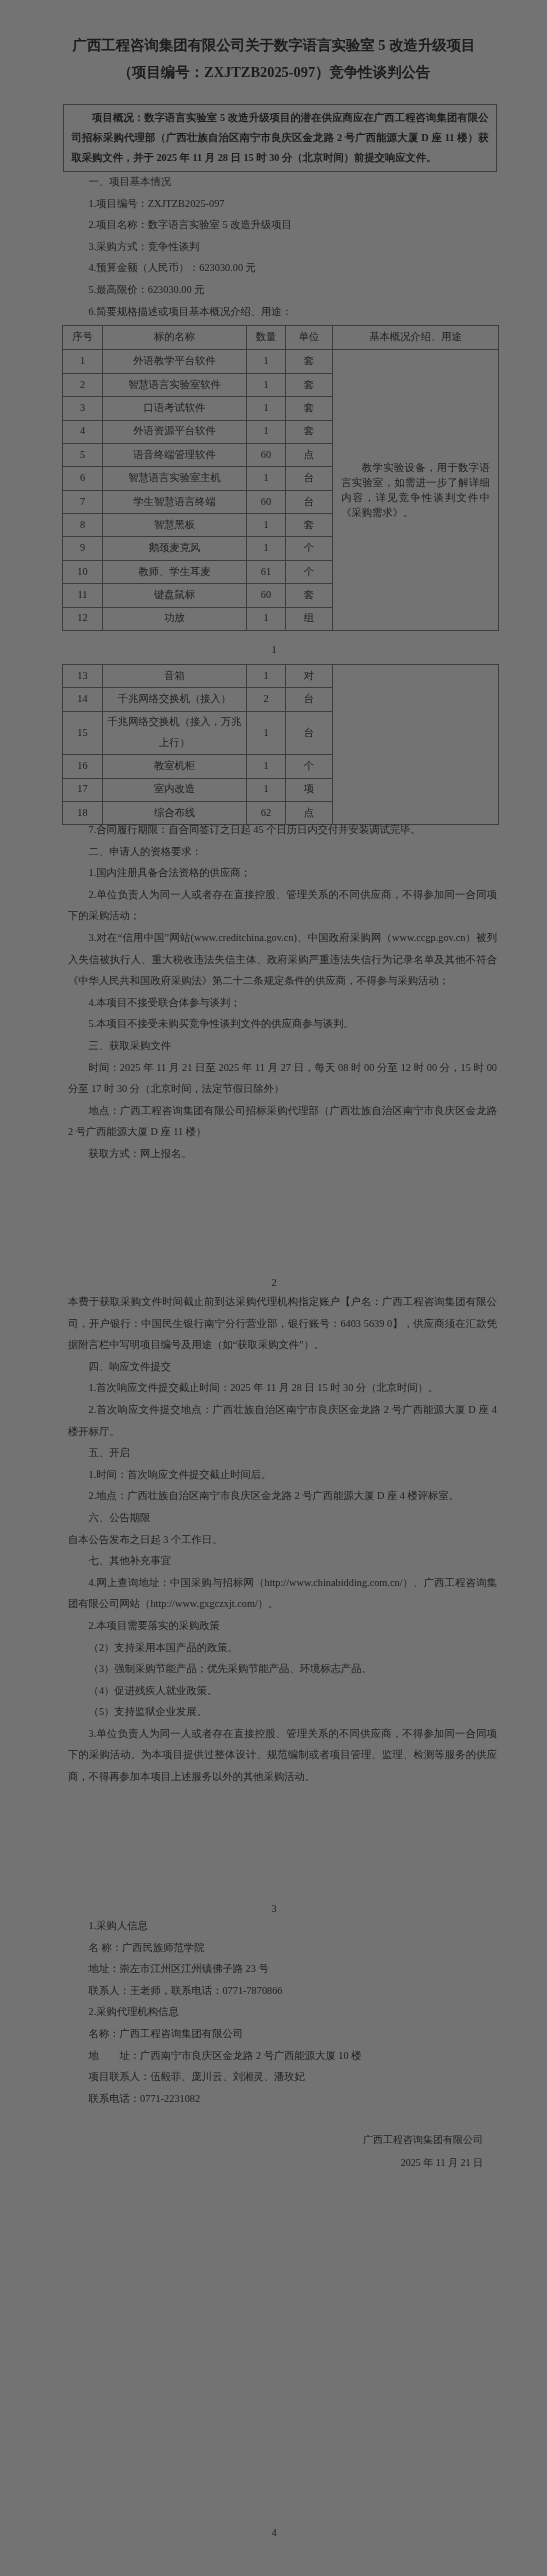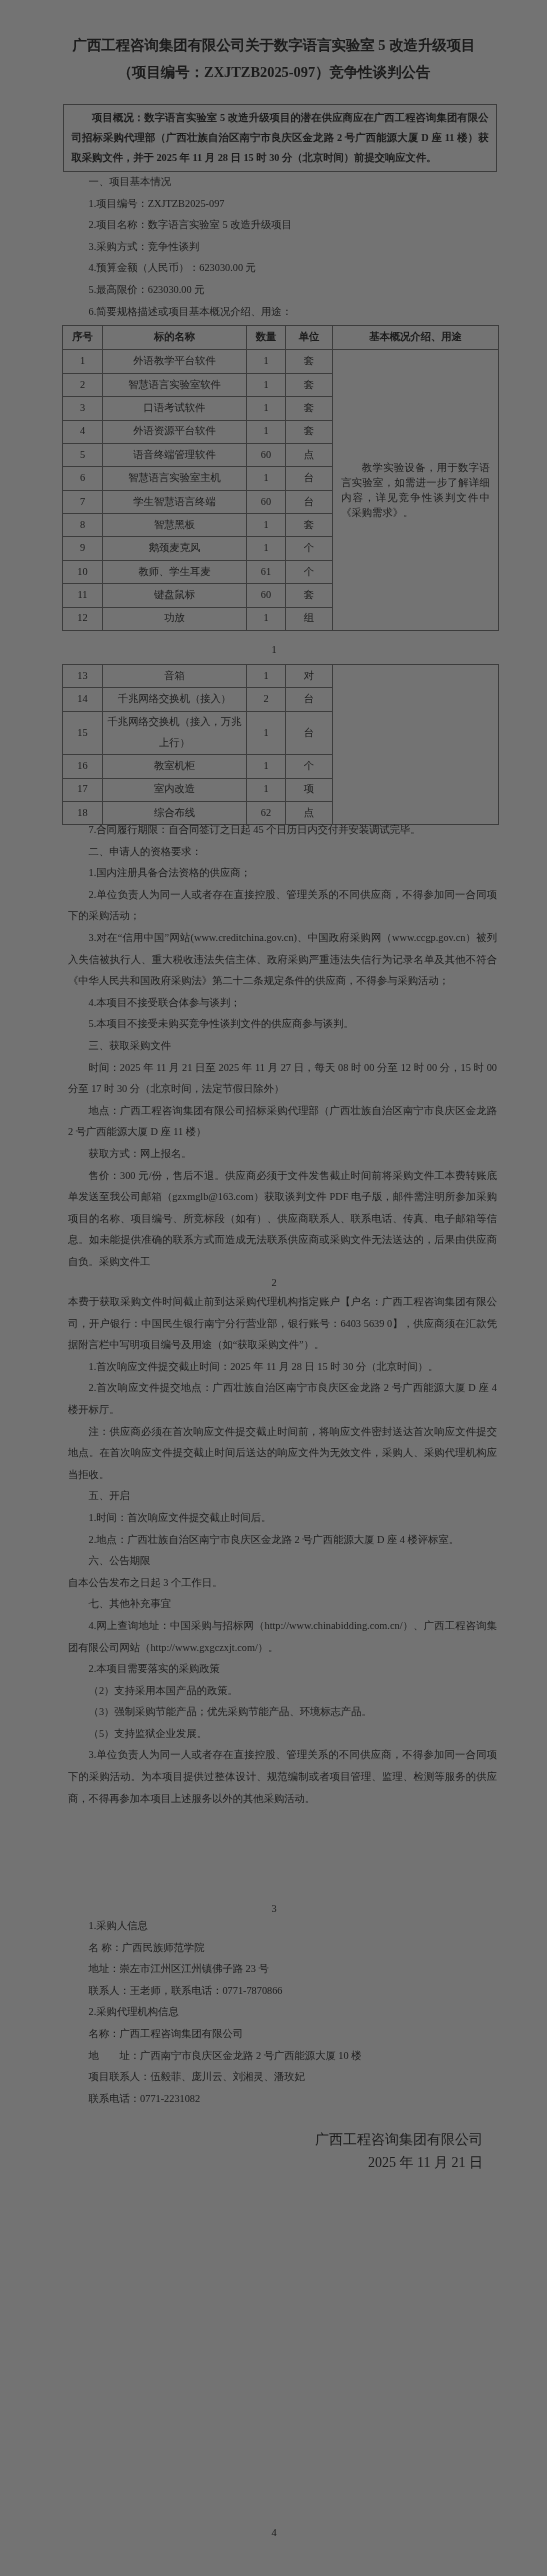--- a/index.html
+++ b/index.html
@@ -31,33 +31,33 @@
   .ind{text-indent:2em;}
   .tbl{
     position:absolute;left:62px;width:436px;
     border-collapse:collapse;table-layout:fixed;
     font-size:10.3px;border:1.4px solid #3c3c3c;
   }
   .tbl th,.tbl td{
     border:0.7px solid #3c3c3c;font-weight:normal;text-align:center;
     vertical-align:middle;padding:0.7px 2.7px;line-height:20.5px;
   }
-  .tbl th{height:22px;font-weight:bold;}
+  .tbl th{height:22px;}
   .tbl td{height:21px;}
   .tbl td.desc{
     text-align:justify;text-indent:2em;padding:2.7px 8.2px;line-height:15px;
     vertical-align:middle;
   }
   .pagenum{
     position:absolute;left:0;width:100%;text-align:center;
     font-size:10.3px;line-height:19px;
   }
   .signature{
     position:absolute;right:65px;top:2128px;
-    text-align:right;font-size:14px;line-height:23px;
+    text-align:right;font-size:10px;line-height:23px;
   }
   .signature p{margin:0;}
 </style>
 </head>
 <body>
 
 <div class="canvas">
 
   <div class="title-block">
     <div>广西工程咨询集团有限公司关于数字语言实验室 5 改造升级项目</div>
@@ -226,40 +226,40 @@
     <p class="ind">二、申请人的资格要求：</p>
     <p class="ind">1.国内注册具备合法资格的供应商；</p>
     <p class="ind">2.单位负责人为同一人或者存在直接控股、管理关系的不同供应商，不得参加同一合同项下的采购活动；</p>
     <p class="ind">3.对在“信用中国”网站(www.creditchina.gov.cn)、中国政府采购网（www.ccgp.gov.cn）被列入失信被执行人、重大税收违法失信主体、政府采购严重违法失信行为记录名单及其他不符合《中华人民共和国政府采购法》第二十二条规定条件的供应商，不得参与采购活动；</p>
     <p class="ind">4.本项目不接受联合体参与谈判；</p>
     <p class="ind">5.本项目不接受未购买竞争性谈判文件的供应商参与谈判。</p>
     <p class="ind">三、获取采购文件</p>
     <p class="ind">时间：2025 年 11 月 21 日至 2025 年 11 月 27 日，每天 08 时 00 分至 12 时 00 分，15 时 00 分至 17 时 30 分（北京时间，法定节假日除外）</p>
     <p class="ind">地点：广西工程咨询集团有限公司招标采购代理部（广西壮族自治区南宁市良庆区金龙路 2 号广西能源大厦 D 座 11 楼）</p>
     <p class="ind">获取方式：网上报名。</p>
-    <p class="ind">售价：300 元/份，售后不退。供应商必须于文件发售截止时间前将采购文件工本费转账底单发送至我公司邮箱（gzxmglb@163.com）获取谈判文件 PDF 电子版，邮件需注明所参加采购项目的名称、项目编号、所竞标段（如有）、供应商联系人、联系电话、传真、电子邮箱等信息。如未能提供准确的联系方式而造成无法联系供应商或采购文件无法送达的，后果由供应商自负。采购文件工</p>
   </div>
 
   <div class="pagenum" style="top:1273px">2</div>
 
   <div class="body-block" style="top:1291px">
     <p>本费于获取采购文件时间截止前到达采购代理机构指定账户【户名：广西工程咨询集团有限公司，开户银行：中国民生银行南宁分行营业部，银行账号：6403 5639 0】，供应商须在汇款凭据附言栏中写明项目编号及用途（如“获取采购文件”）。</p>
+    <p class="ind">四、响应文件提交</p>
     <p class="ind">1.首次响应文件提交截止时间：2025 年 11 月 28 日 15 时 30 分（北京时间）。</p>
     <p class="ind">2.首次响应文件提交地点：广西壮族自治区南宁市良庆区金龙路 2 号广西能源大厦 D 座 4 楼开标厅。</p>
-    <p class="ind">注：供应商必须在首次响应文件提交截止时间前，将响应文件密封送达首次响应文件提交地点。在首次响应文件提交截止时间后送达的响应文件为无效文件，采购人、采购代理机构应当拒收。</p>
     <p class="ind">五、开启</p>
     <p class="ind">1.时间：首次响应文件提交截止时间后。</p>
     <p class="ind">2.地点：广西壮族自治区南宁市良庆区金龙路 2 号广西能源大厦 D 座 4 楼评标室。</p>
     <p class="ind">六、公告期限</p>
     <p>自本公告发布之日起 3 个工作日。</p>
     <p class="ind">七、其他补充事宜</p>
     <p class="ind">4.网上查询地址：中国采购与招标网（http://www.chinabidding.com.cn/）、广西工程咨询集团有限公司网站（http://www.gxgczxjt.com/）。</p>
     <p class="ind">2.本项目需要落实的采购政策</p>
     <p class="ind">（2）支持采用本国产品的政策。</p>
     <p class="ind">（3）强制采购节能产品；优先采购节能产品、环境标志产品。</p>
+    <p class="ind">（4）促进残疾人就业政策。</p>
     <p class="ind">（5）支持监狱企业发展。</p>
     <p class="ind">3.单位负责人为同一人或者存在直接控股、管理关系的不同供应商，不得参加同一合同项下的采购活动。为本项目提供过整体设计、规范编制或者项目管理、监理、检测等服务的供应商，不得再参加本项目上述服务以外的其他采购活动。</p>
   </div>
 
   <div class="pagenum" style="top:1899px">3</div>
 
   <div class="body-block" style="top:1915px">
     <p class="ind">1.采购人信息</p>
     <p class="ind">名 称：广西民族师范学院</p>
     <p class="ind">地址：崇左市江州区江州镇佛子路 23 号</p>

